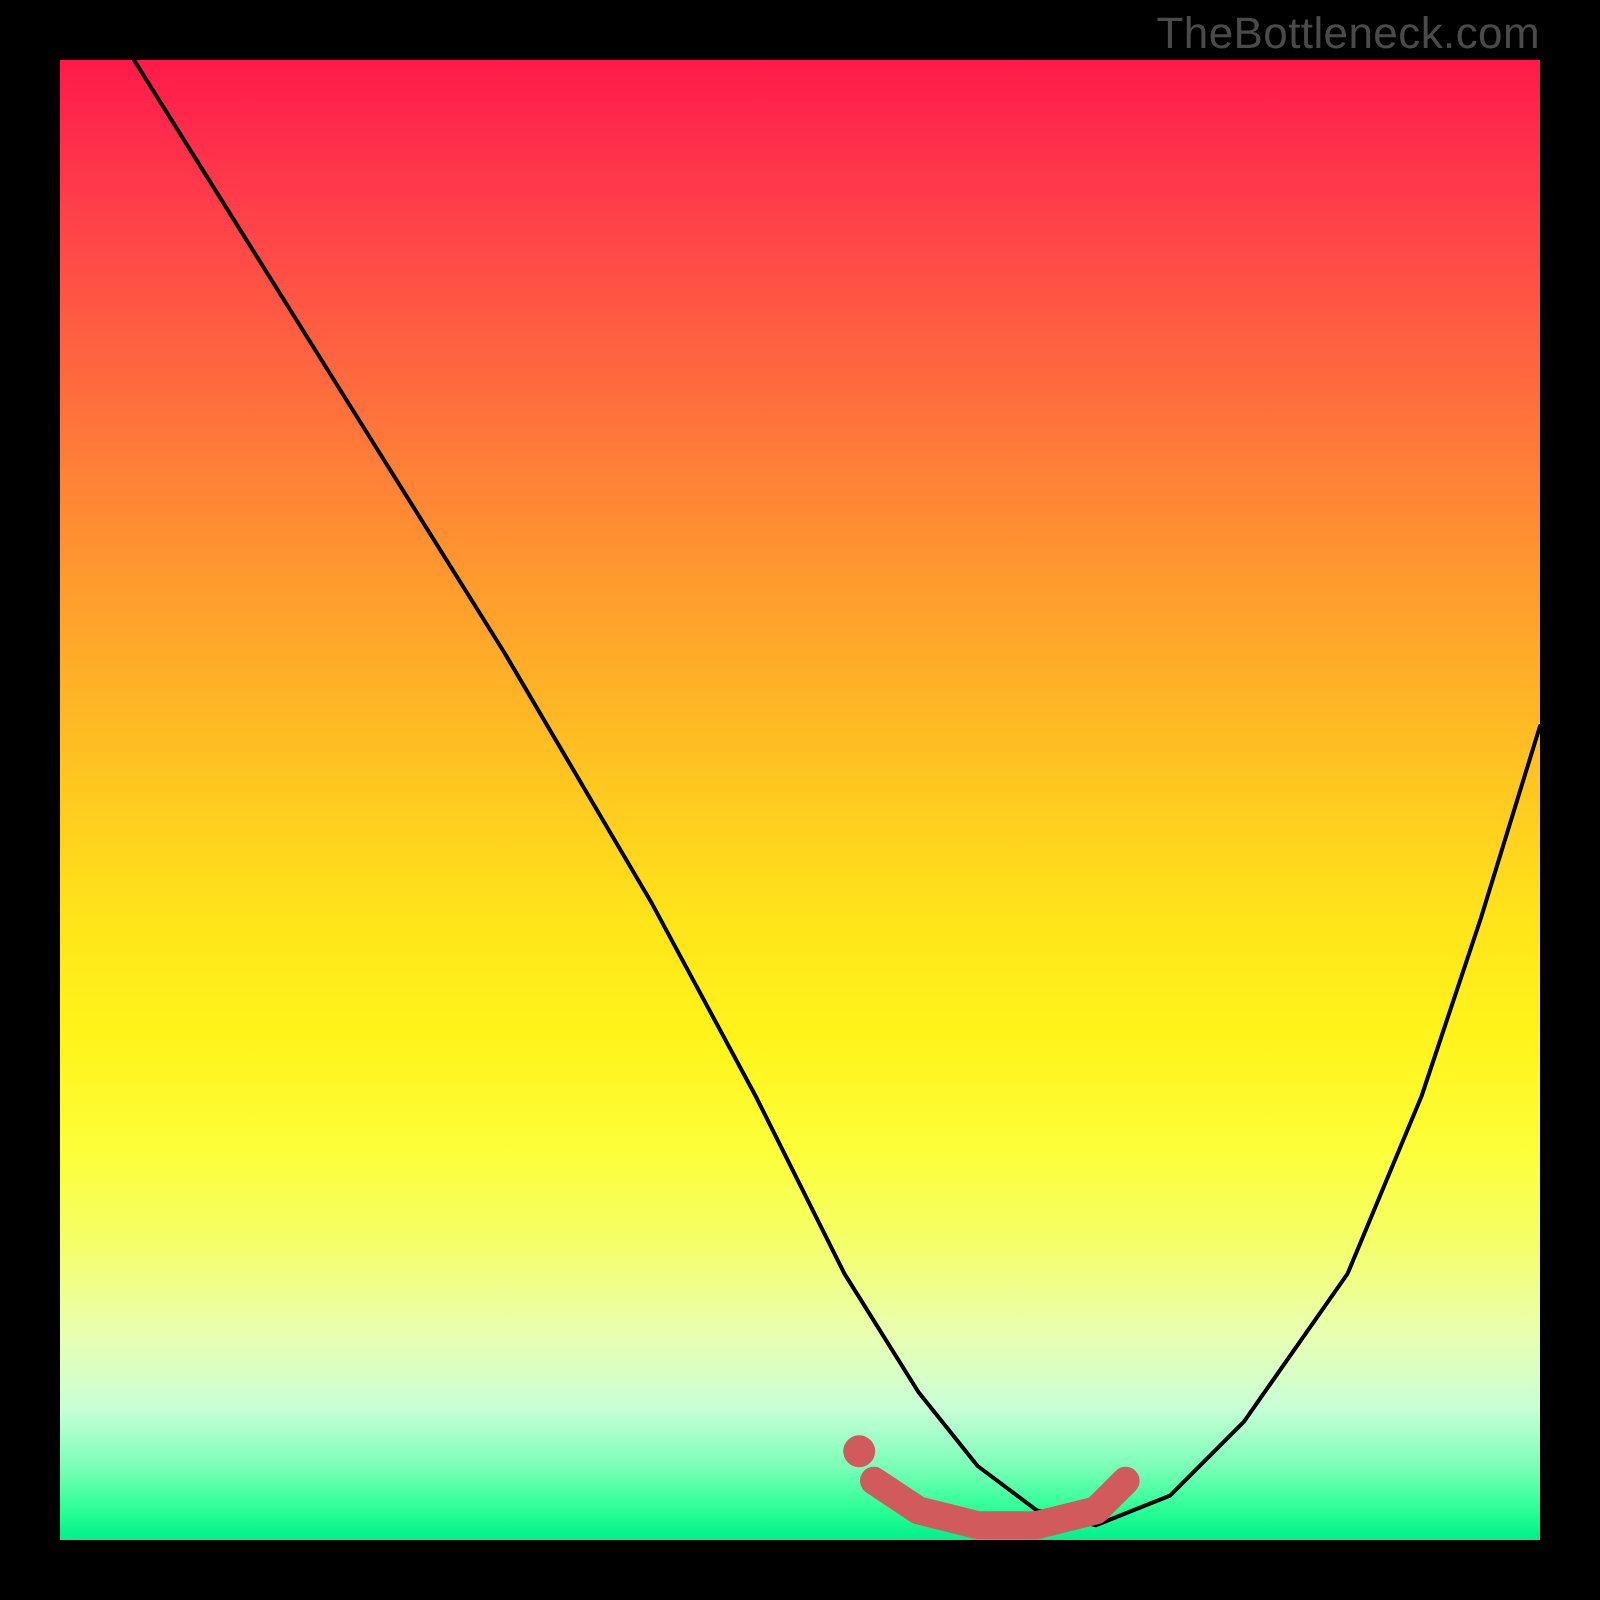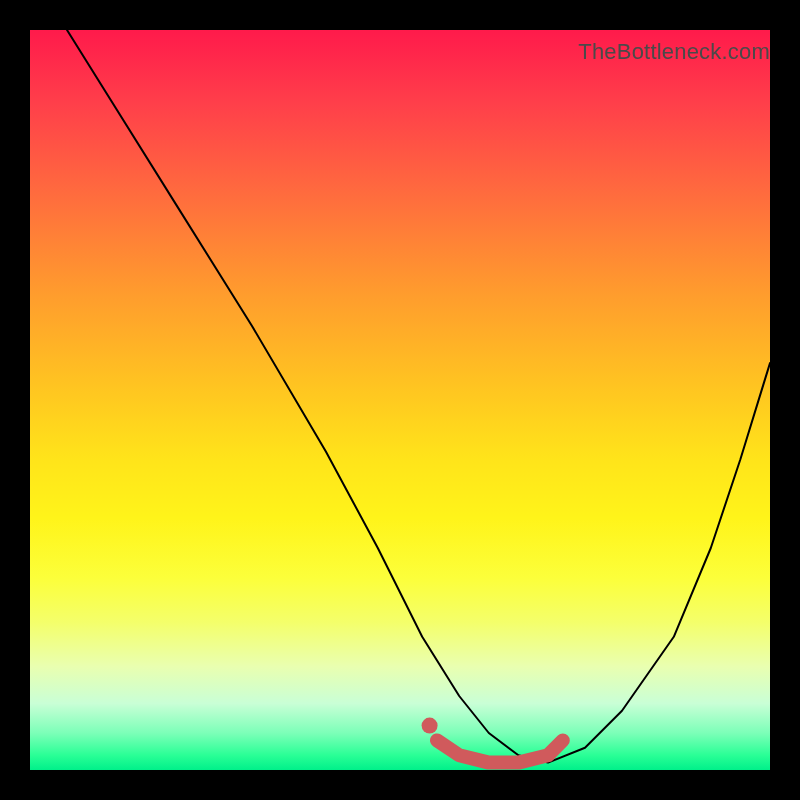--- a/index.html
+++ b/index.html
@@ -50,21 +50,20 @@
   }
   .watermark {
     position: absolute;
     top: 4px;
     right: 30px;
     color: #4a4a4a;
     font-size: 22px;
     font-weight: 500;
     letter-spacing: 0.2px;
     user-select: none;
-    margin-top: 35px;
   }
 </style>
 </head>
 <body>
 
 <div class="stage">
 
   <div class="plot-area">
     <svg class="plot-svg" viewBox="0 0 740 740" preserveAspectRatio="none">
       <path id="curve-path" fill="none" stroke="#000000" stroke-width="2" stroke-linecap="round" stroke-linejoin="round" d="M37.0 0.0 L74.0 59.2 L148.0 177.6 L222.0 296.0 L296.0 421.8 L347.8 518.0 L392.2 606.8 L429.2 666.0 L458.8 703.0 L488.4 725.2 L518.0 732.6 L555.0 717.8 L592.0 680.8 L643.8 606.8 L680.8 518.0 L710.4 429.2 L740.0 333.0"></path>

